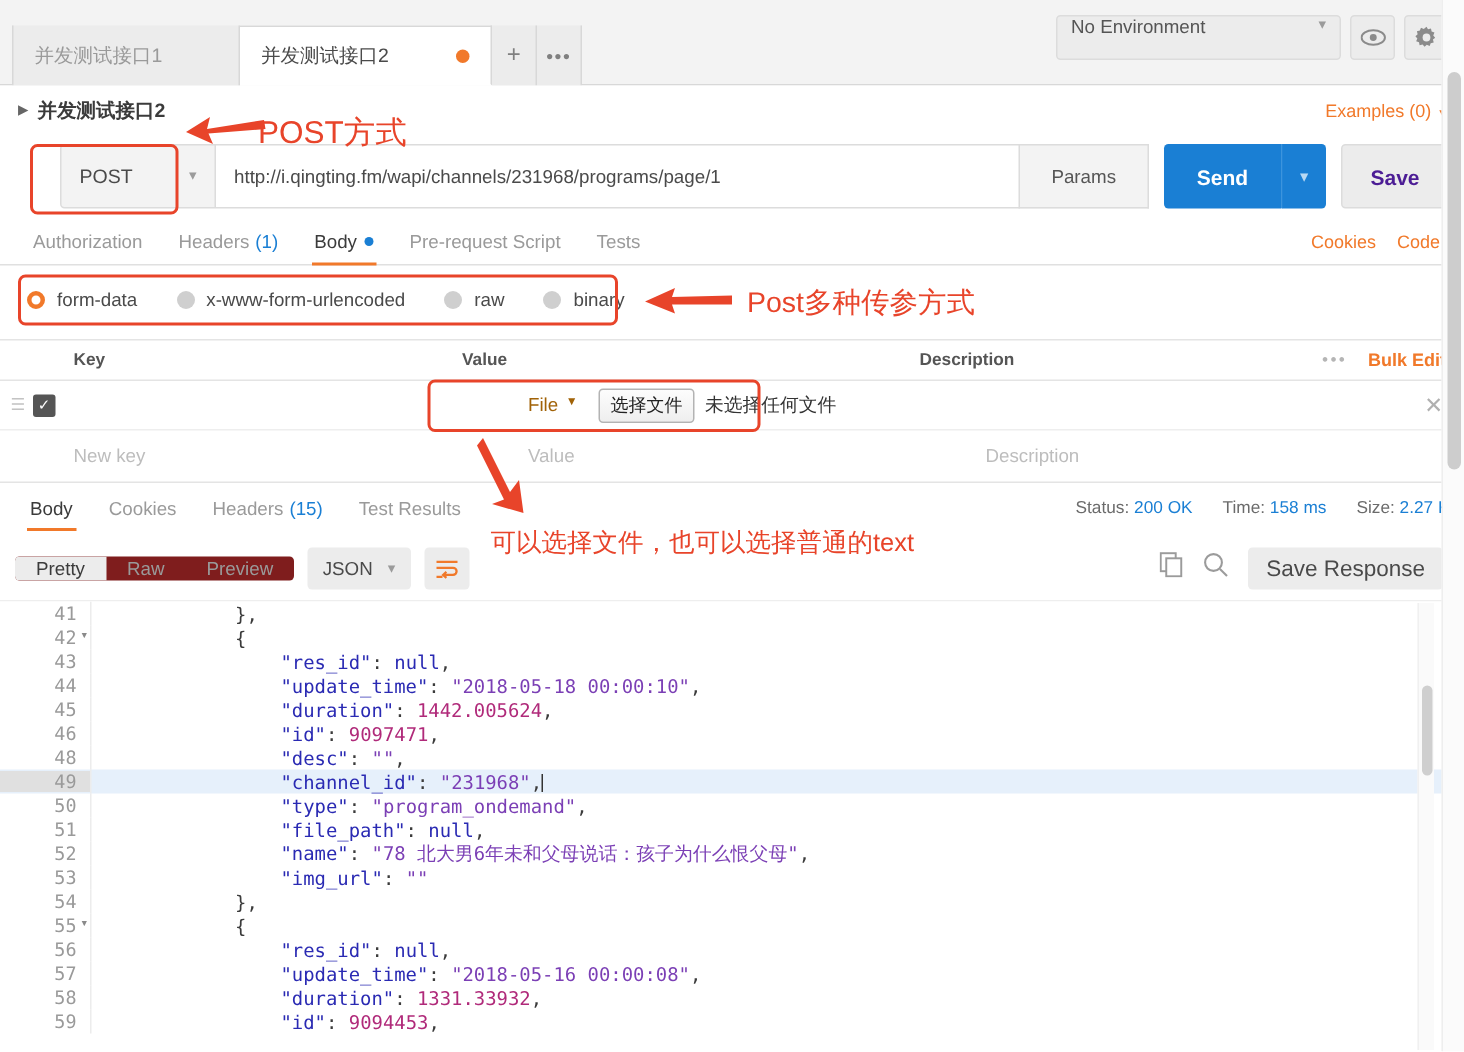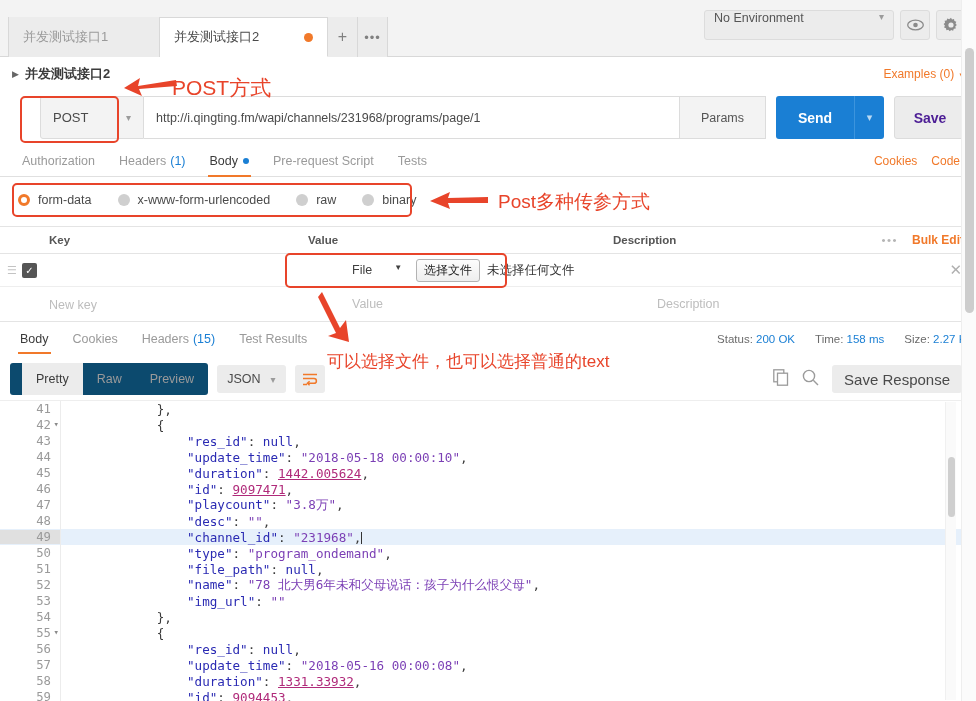--- a/index.html
+++ b/index.html
@@ -189,21 +189,21 @@
   .hdr-val { width: 305px; flex: none; padding-left: 5px; }
   .hdr-desc { flex: 1; padding-left: 5px; display: flex; align-items: center; }
   .hdr-dots { margin-left: auto; color: #b5b5b5; letter-spacing: 1.5px; font-weight: normal; }
   .hdr-bulk { color: #f1792a; font-size: 12px; font-weight: bold; margin-left: 14px; margin-right: 12px; }
   .drag-handle { color: #c3c3c3; font-size: 11px; line-height: 1; }
   .chk {
     width: 15px; height: 15px; border-radius: 2px; background: #555;
     color: #fff; font-size: 10px; display: flex; align-items: center; justify-content: center;
   }
   .placeholder-txt { font-size: 12.5px; color: #bdbdbd; }
-  .file-type { font-size: 12.5px; color: #404040; display: flex; align-items: flex-start; gap: 22px; }
+  .file-type { font-size: 12.5px; color: #a16207; display: flex; align-items: flex-start; gap: 5px; }
   .file-type .caret { font-size: 8px; }
   .file-choose {
     margin-left: 14px;
     border: 1px solid #b3b3b3; border-radius: 3px;
     background: linear-gradient(#fdfdfd, #eeeeee);
     font-size: 12px; color: #222; padding: 2px 7px;
   }
   .file-none { font-size: 12.5px; color: #333; margin-left: 7px; }
   .row-x { margin-left: auto; color: #b0b0b0; font-size: 15px; margin-right: 14px; }
 
@@ -219,23 +219,22 @@
   }
   .resp-meta b { font-weight: normal; color: #1a7fd4; }
 
   
   .resp-toolbar {
     position: absolute; left: 0; top: 358px; width: 976px; height: 43px;
     display: flex; align-items: center; padding-left: 10px;
     border-bottom: 1px solid #eee;
   }
   .seg {
-    display: flex; background: #0c4a6e; border-radius: 3px; height: 32px;
+    display: flex; background: #7f1d1d; border-radius: 3px; height: 16px;
     overflow: hidden;
-    padding-left: 12px;
   }
   .seg div {
     display: flex; align-items: center; padding: 0 14px;
     font-size: 12.5px; color: #9a9a9a;
   }
   .seg div.active { background: #ececec; color: #3b3b3b; }
   .fmt-select {
     margin-left: 9px; height: 28px; background: #ececec; border-radius: 3px;
     display: flex; align-items: center; padding: 0 10px; gap: 10px;
     font-size: 12.5px; color: #4a4a4a;
@@ -266,21 +265,21 @@
   .ln {
     width: 60px; flex: none; text-align: right; padding-right: 9px;
     color: #9a9a9a; font-size: 12.3px; position: relative;
   }
   .ln.hl-gut { background: #e0e0e0; }
   .fold { position: absolute; right: 1px; color: #8a8a8a; font-size: 9px; top: 1px; }
   .gutter-pad { width: 28px; flex: none; border-left: 1px solid #ececec; height: 16px; }
   .code-txt { padding-left: 8px; color: #3b3b3b; }
   .k { color: #2a2ab3; }
   .s { color: #7b3fb5; }
-  .n { color: #b02a7a; text-decoration: underline; }
+  .n { color: #b02a7a; }
   .nl { color: #2a2ab3; }
   .p { color: #3b3b3b; }
   .caret-bar { display: inline-block; width: 1px; height: 12px; background: #333; vertical-align: -2px; }
 
   
   .inner-scroll {
     position: absolute; right: 20px; top: 402px; width: 11px; height: 298px;
     background: #fafafa; border-left: 1px solid #f0f0f0;
   }
   .inner-thumb {
@@ -518,21 +517,20 @@
     </div>
   </div>
 
   <div class="code-area" id="code-area">
       <div class="code-line"><div class="ln">41</div><div class="gutter-pad"></div><div class="code-txt">        <span class="p">},</span></div></div>
       <div class="code-line"><div class="ln">42<span class="fold">▾</span></div><div class="gutter-pad"></div><div class="code-txt">        <span class="p">{</span></div></div>
       <div class="code-line"><div class="ln">43</div><div class="gutter-pad"></div><div class="code-txt">            <span class="k">"res_id"</span><span class="p">: </span><span class="nl">null</span><span class="p">,</span></div></div>
       <div class="code-line"><div class="ln">44</div><div class="gutter-pad"></div><div class="code-txt">            <span class="k">"update_time"</span><span class="p">: </span><span class="s">"2018-05-18 00:00:10"</span><span class="p">,</span></div></div>
       <div class="code-line"><div class="ln">45</div><div class="gutter-pad"></div><div class="code-txt">            <span class="k">"duration"</span><span class="p">: </span><span class="n">1442.005624</span><span class="p">,</span></div></div>
       <div class="code-line"><div class="ln">46</div><div class="gutter-pad"></div><div class="code-txt">            <span class="k">"id"</span><span class="p">: </span><span class="n">9097471</span><span class="p">,</span></div></div>
-      <div class="code-line"><div class="ln">47</div><div class="gutter-pad"></div><div class="code-txt">            <span class="k">"playcount"</span><span class="p">: </span><span class="s">"3.8万"</span><span class="p">,</span></div></div>
       <div class="code-line"><div class="ln">48</div><div class="gutter-pad"></div><div class="code-txt">            <span class="k">"desc"</span><span class="p">: </span><span class="s">""</span><span class="p">,</span></div></div>
       <div class="code-line hl"><div class="ln hl-gut">49</div><div class="gutter-pad"></div><div class="code-txt">            <span class="k">"channel_id"</span><span class="p">: </span><span class="s">"231968"</span><span class="p">,</span><span class="caret-bar"></span></div></div>
       <div class="code-line"><div class="ln">50</div><div class="gutter-pad"></div><div class="code-txt">            <span class="k">"type"</span><span class="p">: </span><span class="s">"program_ondemand"</span><span class="p">,</span></div></div>
       <div class="code-line"><div class="ln">51</div><div class="gutter-pad"></div><div class="code-txt">            <span class="k">"file_path"</span><span class="p">: </span><span class="nl">null</span><span class="p">,</span></div></div>
       <div class="code-line"><div class="ln">52</div><div class="gutter-pad"></div><div class="code-txt">            <span class="k">"name"</span><span class="p">: </span><span class="s">"78 北大男6年未和父母说话：孩子为什么恨父母"</span><span class="p">,</span></div></div>
       <div class="code-line"><div class="ln">53</div><div class="gutter-pad"></div><div class="code-txt">            <span class="k">"img_url"</span><span class="p">: </span><span class="s">""</span></div></div>
       <div class="code-line"><div class="ln">54</div><div class="gutter-pad"></div><div class="code-txt">        <span class="p">},</span></div></div>
       <div class="code-line"><div class="ln">55<span class="fold">▾</span></div><div class="gutter-pad"></div><div class="code-txt">        <span class="p">{</span></div></div>
       <div class="code-line"><div class="ln">56</div><div class="gutter-pad"></div><div class="code-txt">            <span class="k">"res_id"</span><span class="p">: </span><span class="nl">null</span><span class="p">,</span></div></div>
       <div class="code-line"><div class="ln">57</div><div class="gutter-pad"></div><div class="code-txt">            <span class="k">"update_time"</span><span class="p">: </span><span class="s">"2018-05-16 00:00:08"</span><span class="p">,</span></div></div>

